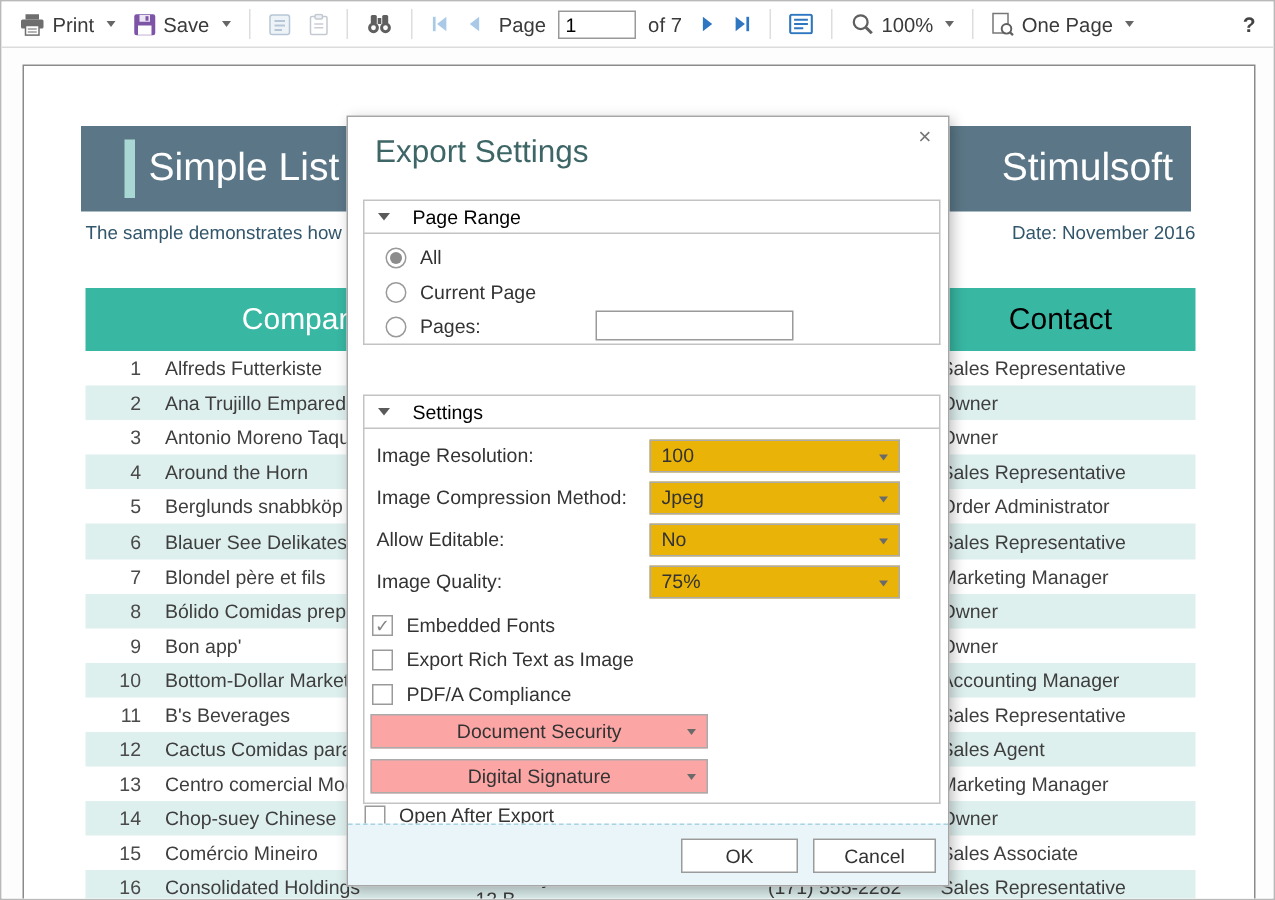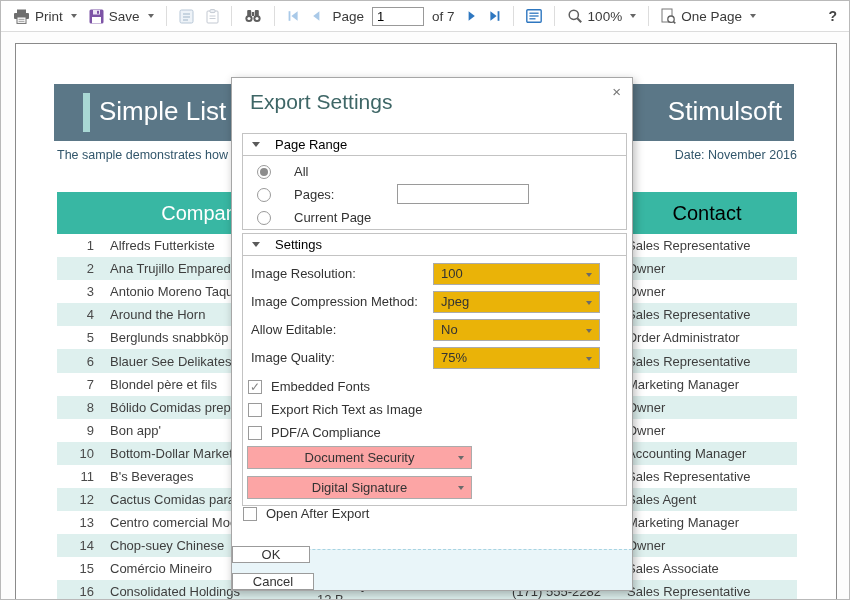--- a/index.html
+++ b/index.html
@@ -40,41 +40,41 @@
   .c-addr{left:260px;width:195px;white-space:pre-line;line-height:15px;}
   .c-phone{left:455px;width:115px;}
   .c-cont{left:570px;width:170px;white-space:nowrap;}
 
   
   .dialog{position:absolute;left:230px;top:45px;width:402px;height:514px;background:#fff;border:1px solid #a6a6a6;box-shadow:2px 3px 9px rgba(0,0,0,.28);z-index:10;font-size:13px;color:#333;}
   .dlg-title{margin:12px 0 0 18px;font-size:21px;color:var(--dialog-title);}
   .dlg-close{position:absolute;right:11px;top:6px;font-size:15px;color:#777;cursor:pointer;line-height:15px;}
   .section{margin-left:10px;margin-right:5px;}
   .sec1{margin-top:19px;}
-  .sec2{margin-top:3px;}
+  .sec2{margin-top:33px;}
   .sec-head{border:1px solid #c3c3c3;height:23px;display:flex;align-items:center;padding-left:9px;background:#fff;}
   .tri{width:0;height:0;border-left:4.5px solid transparent;border-right:4.5px solid transparent;border-top:5px solid #5a5a5a;}
   .sec-label{margin-left:15px;color:#000000;}
   .sec-body{border:1px solid #c3c3c3;border-top:none;position:relative;background:#fff;}
   .pr-body{height:74px;padding-top:4px;}
   .radio-row{height:23px;display:flex;align-items:center;padding-left:14px;position:relative;}
   .radio{width:14px;height:14px;border:1px solid #9a9a9a;border-radius:50%;background:#fff;position:relative;flex:none;}
   .radio.sel::after{content:"";position:absolute;left:2px;top:2px;width:8px;height:8px;border-radius:50%;background:#8c8c8c;}
-  .rlabel{margin-left:23px;}
+  .rlabel{margin-left:9px;}
   .pages-input{position:absolute;left:154px;top:1px;width:132px;height:20px;border:1px solid #9a9a9a;font:inherit;padding:0 4px;}
   .st-body{height:250px;padding-top:7px;}
   .field-row{height:28px;position:relative;padding-left:8px;line-height:22px;}
   .drop{position:absolute;left:190px;top:0;width:167px;height:22px;border:1px solid #ababab;display:flex;align-items:center;padding-left:7px;background:#eab308;}
   .caret2{position:absolute;right:7px;top:9px;width:0;height:0;border-left:3.5px solid transparent;border-right:3.5px solid transparent;border-top:4px solid #6a6a6a;}
   .check-row{height:23px;display:flex;align-items:center;margin-left:5px;}
   .checkbox{width:14px;height:14px;border:1px solid #9a9a9a;background:#fff;font-size:12px;line-height:13px;text-align:center;color:#858585;flex:none;}
   .cklabel{margin-left:9px;}
   .wide-drop{position:relative;margin:2px 0 7px 4px;width:225px;height:23px;border:1px solid #ababab;display:flex;align-items:center;justify-content:center;background:#fca5a5;}
   .open-row{display:flex;align-items:center;margin:0 0 0 11px;}
-  .dlg-footer{position:absolute;left:0;right:0;bottom:0;height:41px;background:var(--footer-bg);border-top:1px dashed #a8d4e2;display:flex;align-items:flex-start;justify-content:flex-end;gap:10px;padding-right:8px;flex-direction:column;}
+  .dlg-footer{position:absolute;left:0;right:0;bottom:0;height:41px;background:var(--footer-bg);border-top:1px dashed #a8d4e2;display:flex;align-items:center;justify-content:flex-end;gap:10px;padding-right:8px;}
   .btn{height:23px;background:#fff;border:1px solid #9b9b9b;font:inherit;font-size:13px;color:#333;display:flex;align-items:center;justify-content:center;cursor:pointer;}
   .btn-ok{width:78px;} .btn-cancel{width:82px;}
 </style>
 </head>
 <body>
 
 <div class="app">
 
   <div class="toolbar">
     <div class="titem">
@@ -351,26 +351,26 @@
           <span class="tri"></span>
           <span class="sec-label">Page Range</span>
         </div>
         <div class="sec-body pr-body">
             <div class="radio-row">
               <span class="radio sel"></span>
               <span class="rlabel">All</span>
             </div>
             <div class="radio-row">
               <span class="radio"></span>
+              <span class="rlabel">Current Page</span>
+            </div>
+            <div class="radio-row">
+              <span class="radio"></span>
               <span class="rlabel">Pages:</span>
               <input class="pages-input" style="">
-            </div>
-            <div class="radio-row">
-              <span class="radio"></span>
-              <span class="rlabel">Current Page</span>
             </div>
           </div>
       </div>
 
       <div class="section sec2">
         <div class="sec-head">
           <span class="tri"></span>
           <span class="sec-label">Settings</span>
         </div>
         <div class="sec-body st-body">

